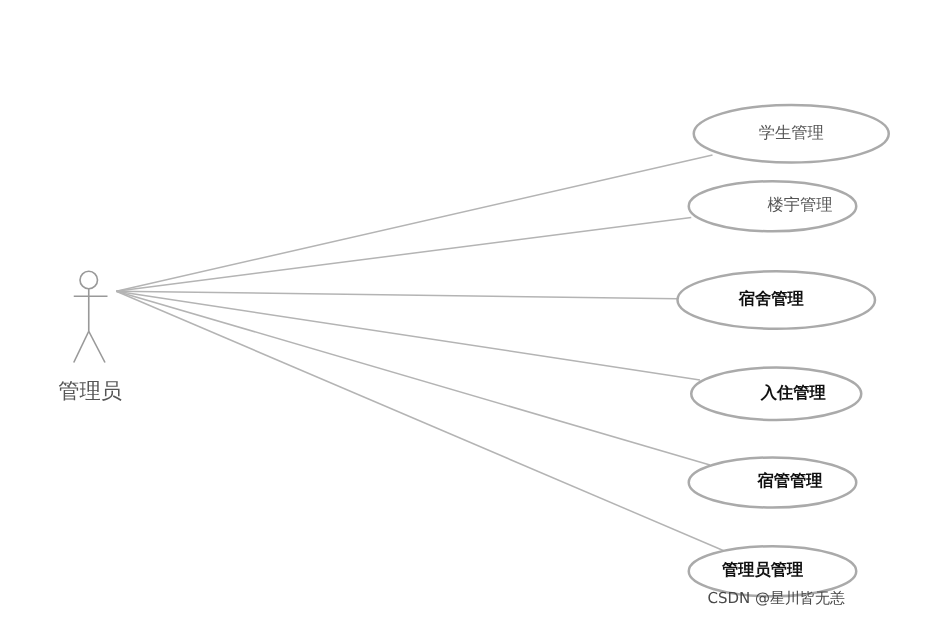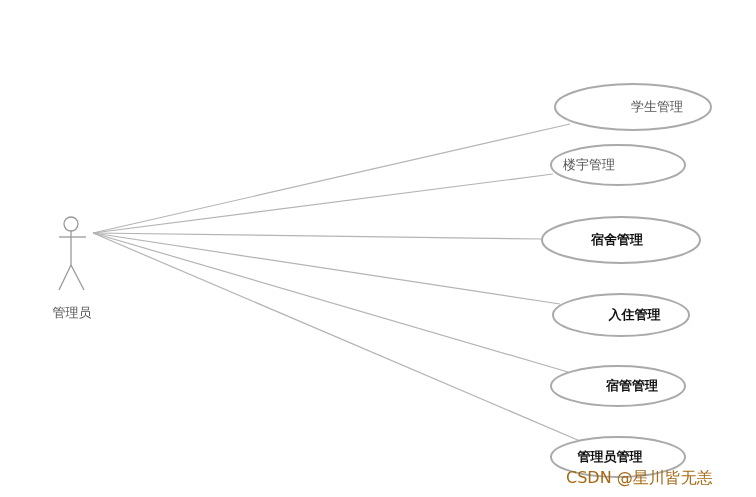--- a/index.html
+++ b/index.html
@@ -20,21 +20,21 @@
       top: 0;
       width: 756px;
       height: 497px;
     }
     .actor-label {
       position: absolute;
       left: 42px;
       top: 304px;
       width: 60px;
       text-align: center;
-      font-size: 13px;
+      font-size: 17px;
       color: #555555;
       line-height: 18px;
     }
     .uc-label {
       position: absolute;
       text-align: center;
       font-size: 13px;
       line-height: 18px;
       white-space: nowrap;
     }
@@ -43,22 +43,22 @@
       font-weight: normal;
     }
     .uc-label.bold {
       color: #111111;
       font-weight: bold;
     }
     .watermark {
       position: absolute;
       left: 566px;
       top: 467px;
-      font-size: 16px;
-      color: #a16207;
+      font-size: 12px;
+      color: #404040;
       white-space: nowrap;
       line-height: 22px;
       opacity: 0.95;
     }
   </style>
 </head>
 <body>
 
 <svg id="canvas" width="756" height="497" viewBox="0 0 756 497" xmlns="http://www.w3.org/2000/svg">
   <g id="edges">
@@ -82,21 +82,21 @@
       <ellipse cx="621" cy="240" rx="79" ry="23" fill="#ffffff" stroke="#aaaaaa" stroke-width="2"></ellipse>
       <ellipse cx="621" cy="315" rx="68" ry="21" fill="#ffffff" stroke="#aaaaaa" stroke-width="2"></ellipse>
       <ellipse cx="618" cy="386" rx="67" ry="20" fill="#ffffff" stroke="#aaaaaa" stroke-width="2"></ellipse>
       <ellipse cx="618" cy="457" rx="67" ry="20" fill="#ffffff" stroke="#aaaaaa" stroke-width="2"></ellipse>
     </g>
 </svg>
 
 <div class="actor-label">管理员</div>
 
 <div id="uc-labels">
-  <div class="uc-label light" style="left: 555px; width: 156px; top: 98px; padding-left: 24px;">学生管理</div>
-  <div class="uc-label light" style="left: 522px; width: 134px; top: 156px;">楼宇管理</div>
+  <div class="uc-label light" style="left: 555px; width: 156px; top: 98px;">学生管理</div>
+  <div class="uc-label light" style="left: 573px; width: 134px; top: 156px;">楼宇管理</div>
   <div class="uc-label bold" style="left: 542px; width: 150px; top: 231px;">宿舍管理</div>
   <div class="uc-label bold" style="left: 553px; width: 163px; top: 306px;">入住管理</div>
   <div class="uc-label bold" style="left: 551px; width: 162px; top: 377px;">宿管管理</div>
   <div class="uc-label bold" style="left: 551px; width: 118px; top: 448px;">管理员管理</div>
 </div>
 
 <div class="watermark">CSDN @星川皆无恙</div>
 
 </body></html>

